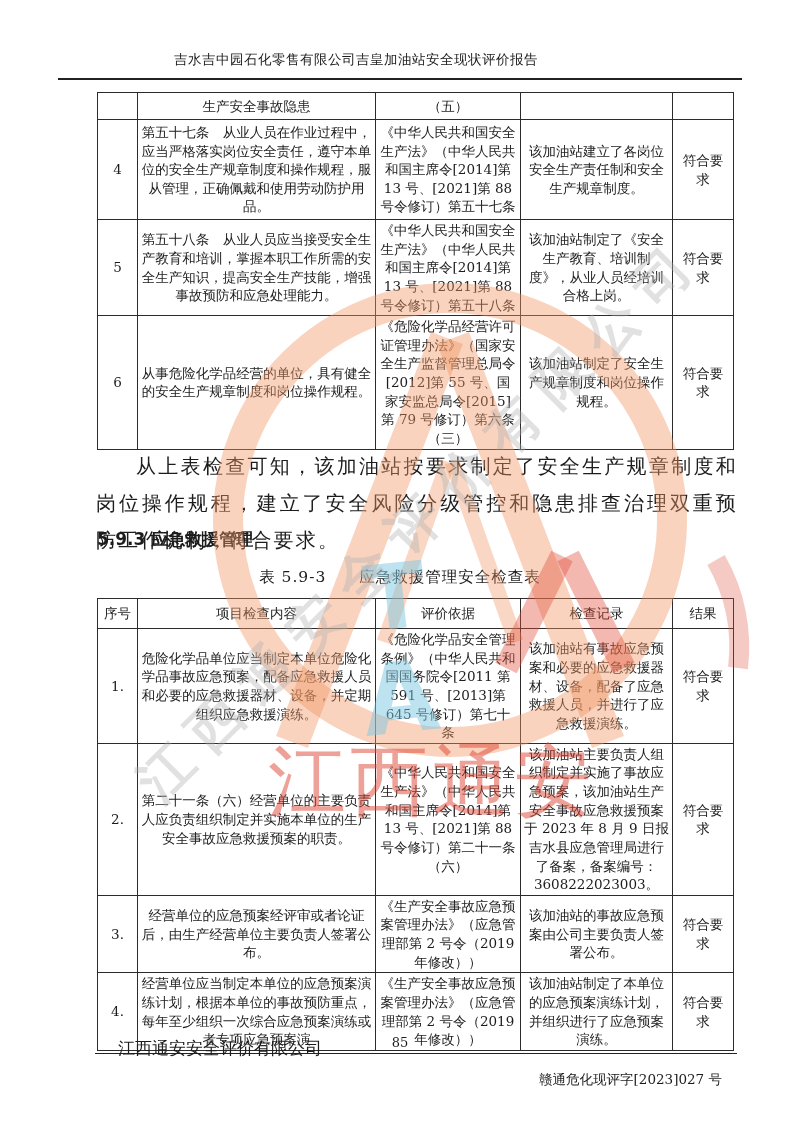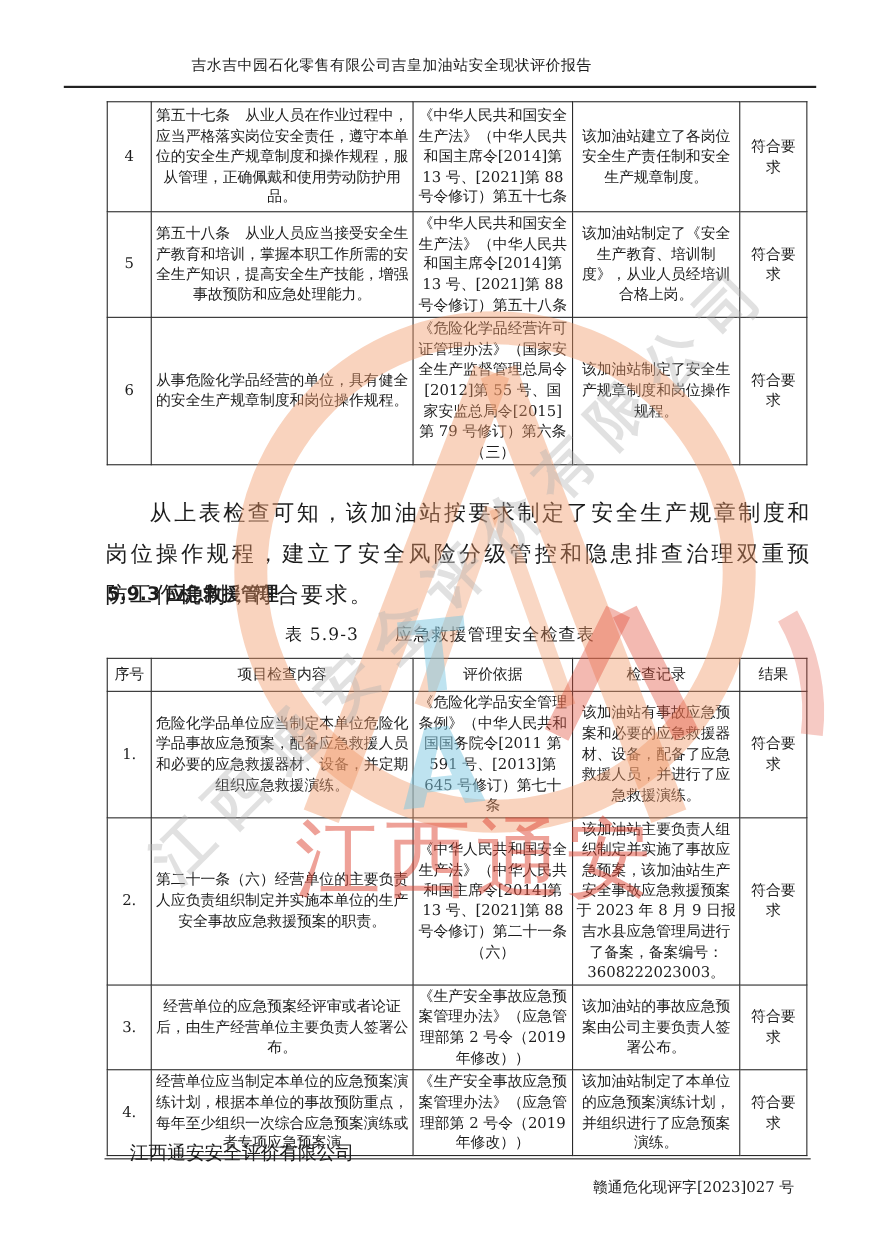--- a/index.html
+++ b/index.html
@@ -86,20 +86,27 @@
 
   <table class="checktable" id="table1">
     <colgroup>
       <col class="c-no">
         <col class="c-content">
         <col class="c-basis">
         <col class="c-record">
         <col class="c-result">
     </colgroup>
     <tbody>
+        <tr class="h27">
+      <td></td>
+      <td>生产安全事故隐患</td>
+      <td>（五）</td>
+      <td></td>
+      <td></td>
+    </tr>
     <tr class="h100">
       <td>4</td>
       <td>第五十七条　从业人员在作业过程中，应当严格落实岗位安全责任，遵守本单位的安全生产规章制度和操作规程，服从管理，正确佩戴和使用劳动防护用品。</td>
       <td>《中华人民共和国安全生产法》（中华人民共和国主席令[2014]第 13 号、[2021]第 88 号令修订）第五十七条</td>
       <td>该加油站建立了各岗位安全生产责任制和安全生产规章制度。</td>
       <td class="result">符合要求</td>
     </tr>
     <tr class="h94">
       <td>5</td>
       <td>第五十八条　从业人员应当接受安全生产教育和培训，掌握本职工作所需的安全生产知识，提高安全生产技能，增强事故预防和应急处理能力。</td>
@@ -162,20 +169,21 @@
     <tr class="h76">
       <td>4.</td>
       <td>经营单位应当制定本单位的应急预案演练计划，根据本单位的事故预防重点，每年至少组织一次综合应急预案演练或者专项应急预案演</td>
       <td>《生产安全事故应急预案管理办法》（应急管理部第 2 号令（2019 年修改））</td>
       <td>该加油站制定了本单位的应急预案演练计划，并组织进行了应急预案演练。</td>
       <td class="result">符合要求</td>
     </tr>
   </tbody>
     </table>
 
+  <div class="page-number">85</div>
   <div class="footer-rule"></div>
   <div class="footer-left">江西通安安全评价有限公司</div>
   <div class="footer-right">赣通危化现评字[2023]027 号</div>
 
   <div class="watermark">
     <svg width="800" height="1131" viewBox="0 0 800 1131">
 
       <circle cx="450" cy="520" r="222" fill="none" stroke="rgba(240,150,100,0.42)" stroke-width="30"></circle>
       <path d="M447 338 L292 742" fill="none" stroke="rgba(240,150,100,0.42)" stroke-width="34"></path>
       <path d="M453 338 L608 742" fill="none" stroke="rgba(240,150,100,0.42)" stroke-width="34"></path>

